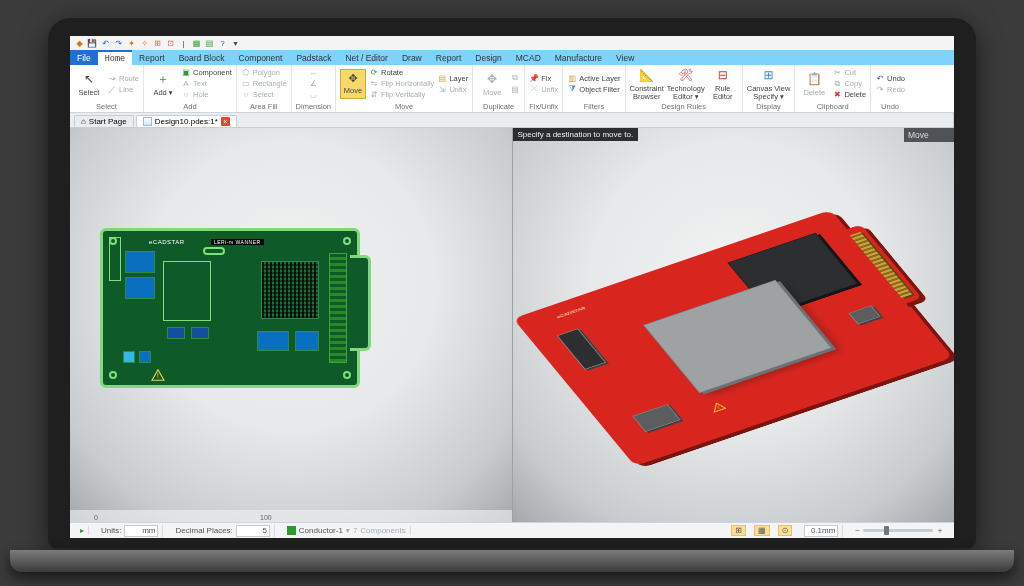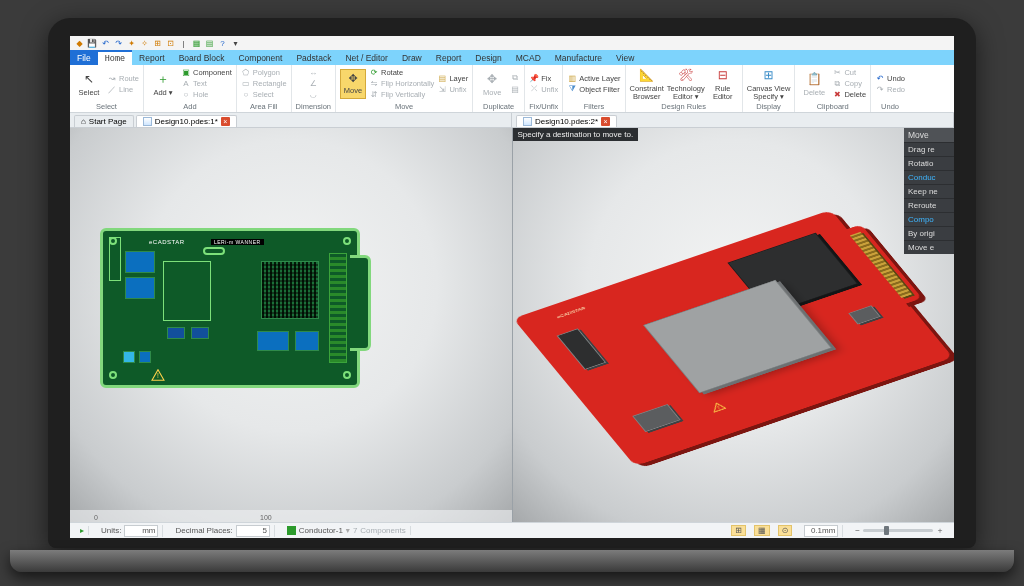--- a/index.html
+++ b/index.html
@@ -384,27 +384,20 @@
           <div class="dtlabel start">
             <span>⌂</span>
             <span>Start Page</span>
           </div>
           <div class="dtlabel">
             <span class="doc-ico"></span>
             <span>Design10.pdes:1*</span>
             <span class="x">×</span>
           </div>
         </div>
-      <div class="dtpane" id="dt-right">
-          <div class="dtlabel">
-            <span class="doc-ico"></span>
-            <span>Design10.pdes:2*</span>
-            <span class="x">×</span>
-          </div>
-        </div>
     </div>
 
     <div class="workspace">
 
       <div class="pane">
         <div class="canvas-bg"></div>
 
         <div class="board2d">
           <div class="silk-text" style="left:46px; top:8px">eCADSTAR</div>
           <div class="silk-text" style="left:108px; top:8px; background:#000; padding:0 3px; font-size:5px">LERi-m  WANNER</div>
@@ -461,30 +454,20 @@
           <div class="warn3d" style="left:110px; top:210px">
             <svg viewBox="0 0 20 18">
                 <path d="M10 1 L19 17 H1 Z" fill="none" stroke="#ffd24a" stroke-width="1.6"></path>
                 <text x="10" y="14" text-anchor="middle" font-size="10" fill="#ffd24a">!</text>
               </svg>
           </div>
         </div>
 
         <div class="floatpanel">
           <div class="hdr">Move</div>
-          <div id="movepanel-rows">
-              <div class="row">Drag re</div>
-              <div class="row">Rotatio</div>
-              <div class="row link">Conduc</div>
-              <div class="row">Keep ne</div>
-              <div class="row">Reroute</div>
-              <div class="row link">Compo</div>
-              <div class="row">By origi</div>
-              <div class="row">Move e</div>
-            </div>
         </div>
       </div>
     </div>
 
     <div class="status">
       <div class="seg">
           <span style="color:#2c9a2c">▸</span>
         </div>
       <div class="seg">
         <span>Units:</span>

